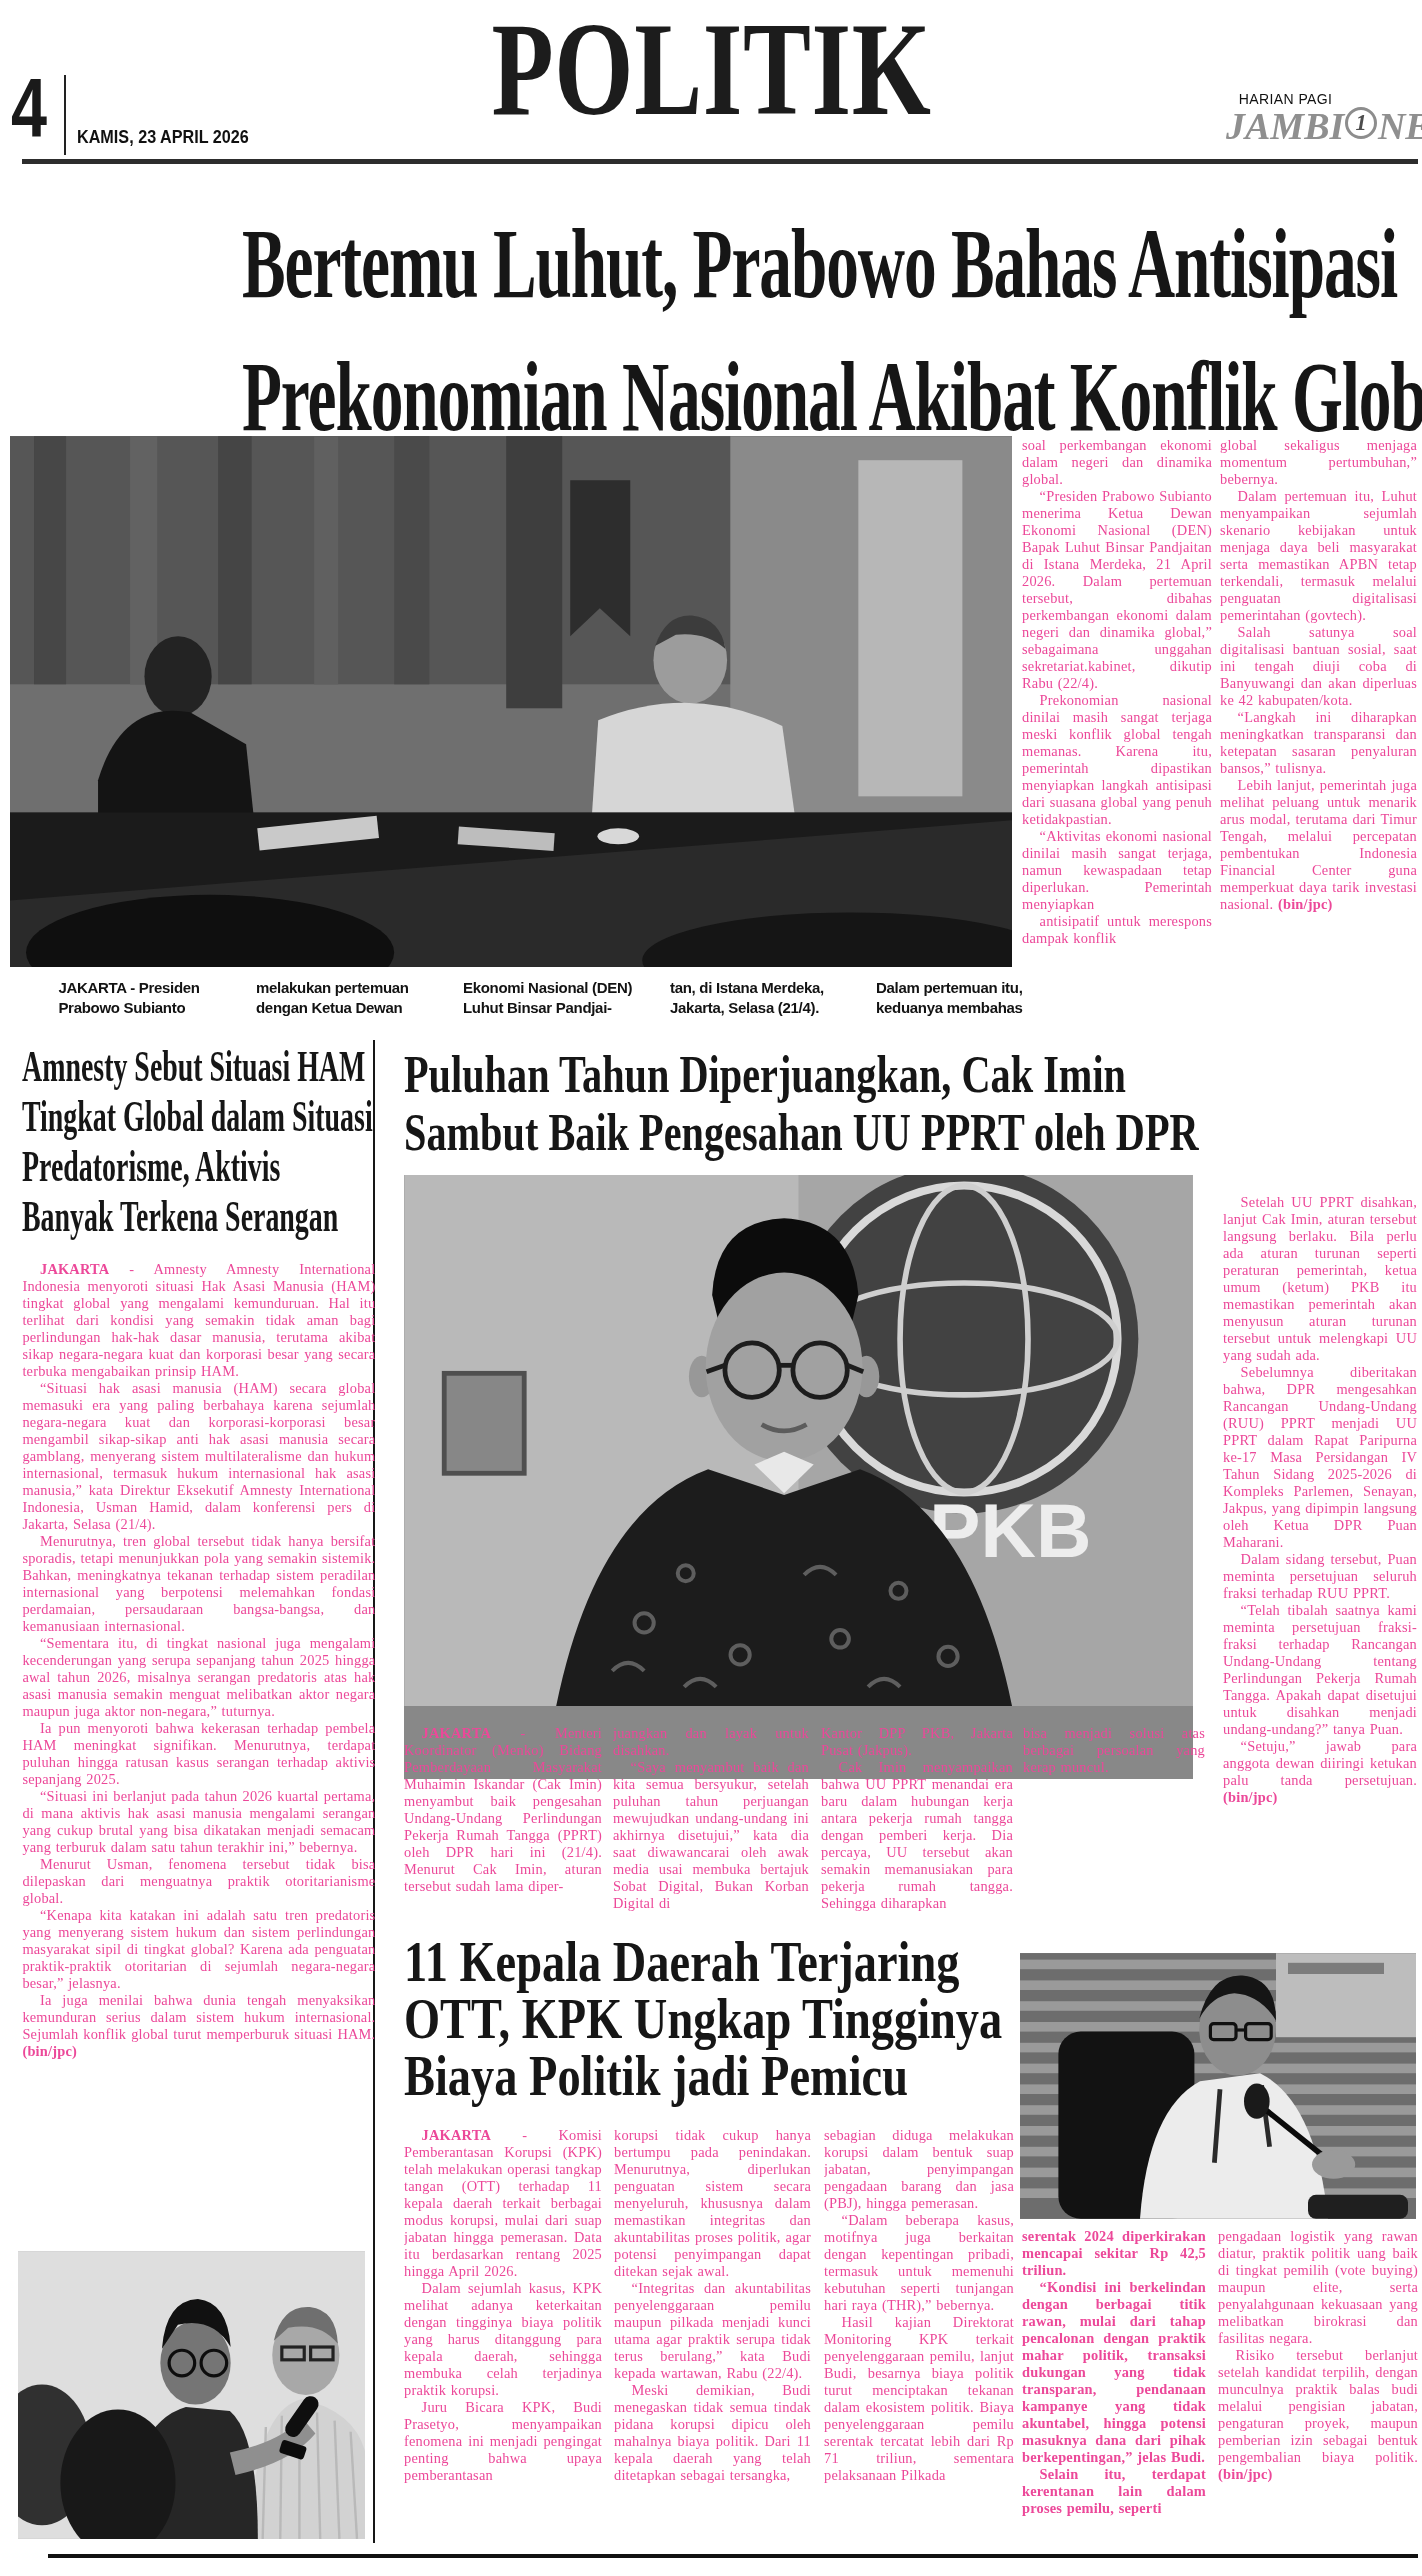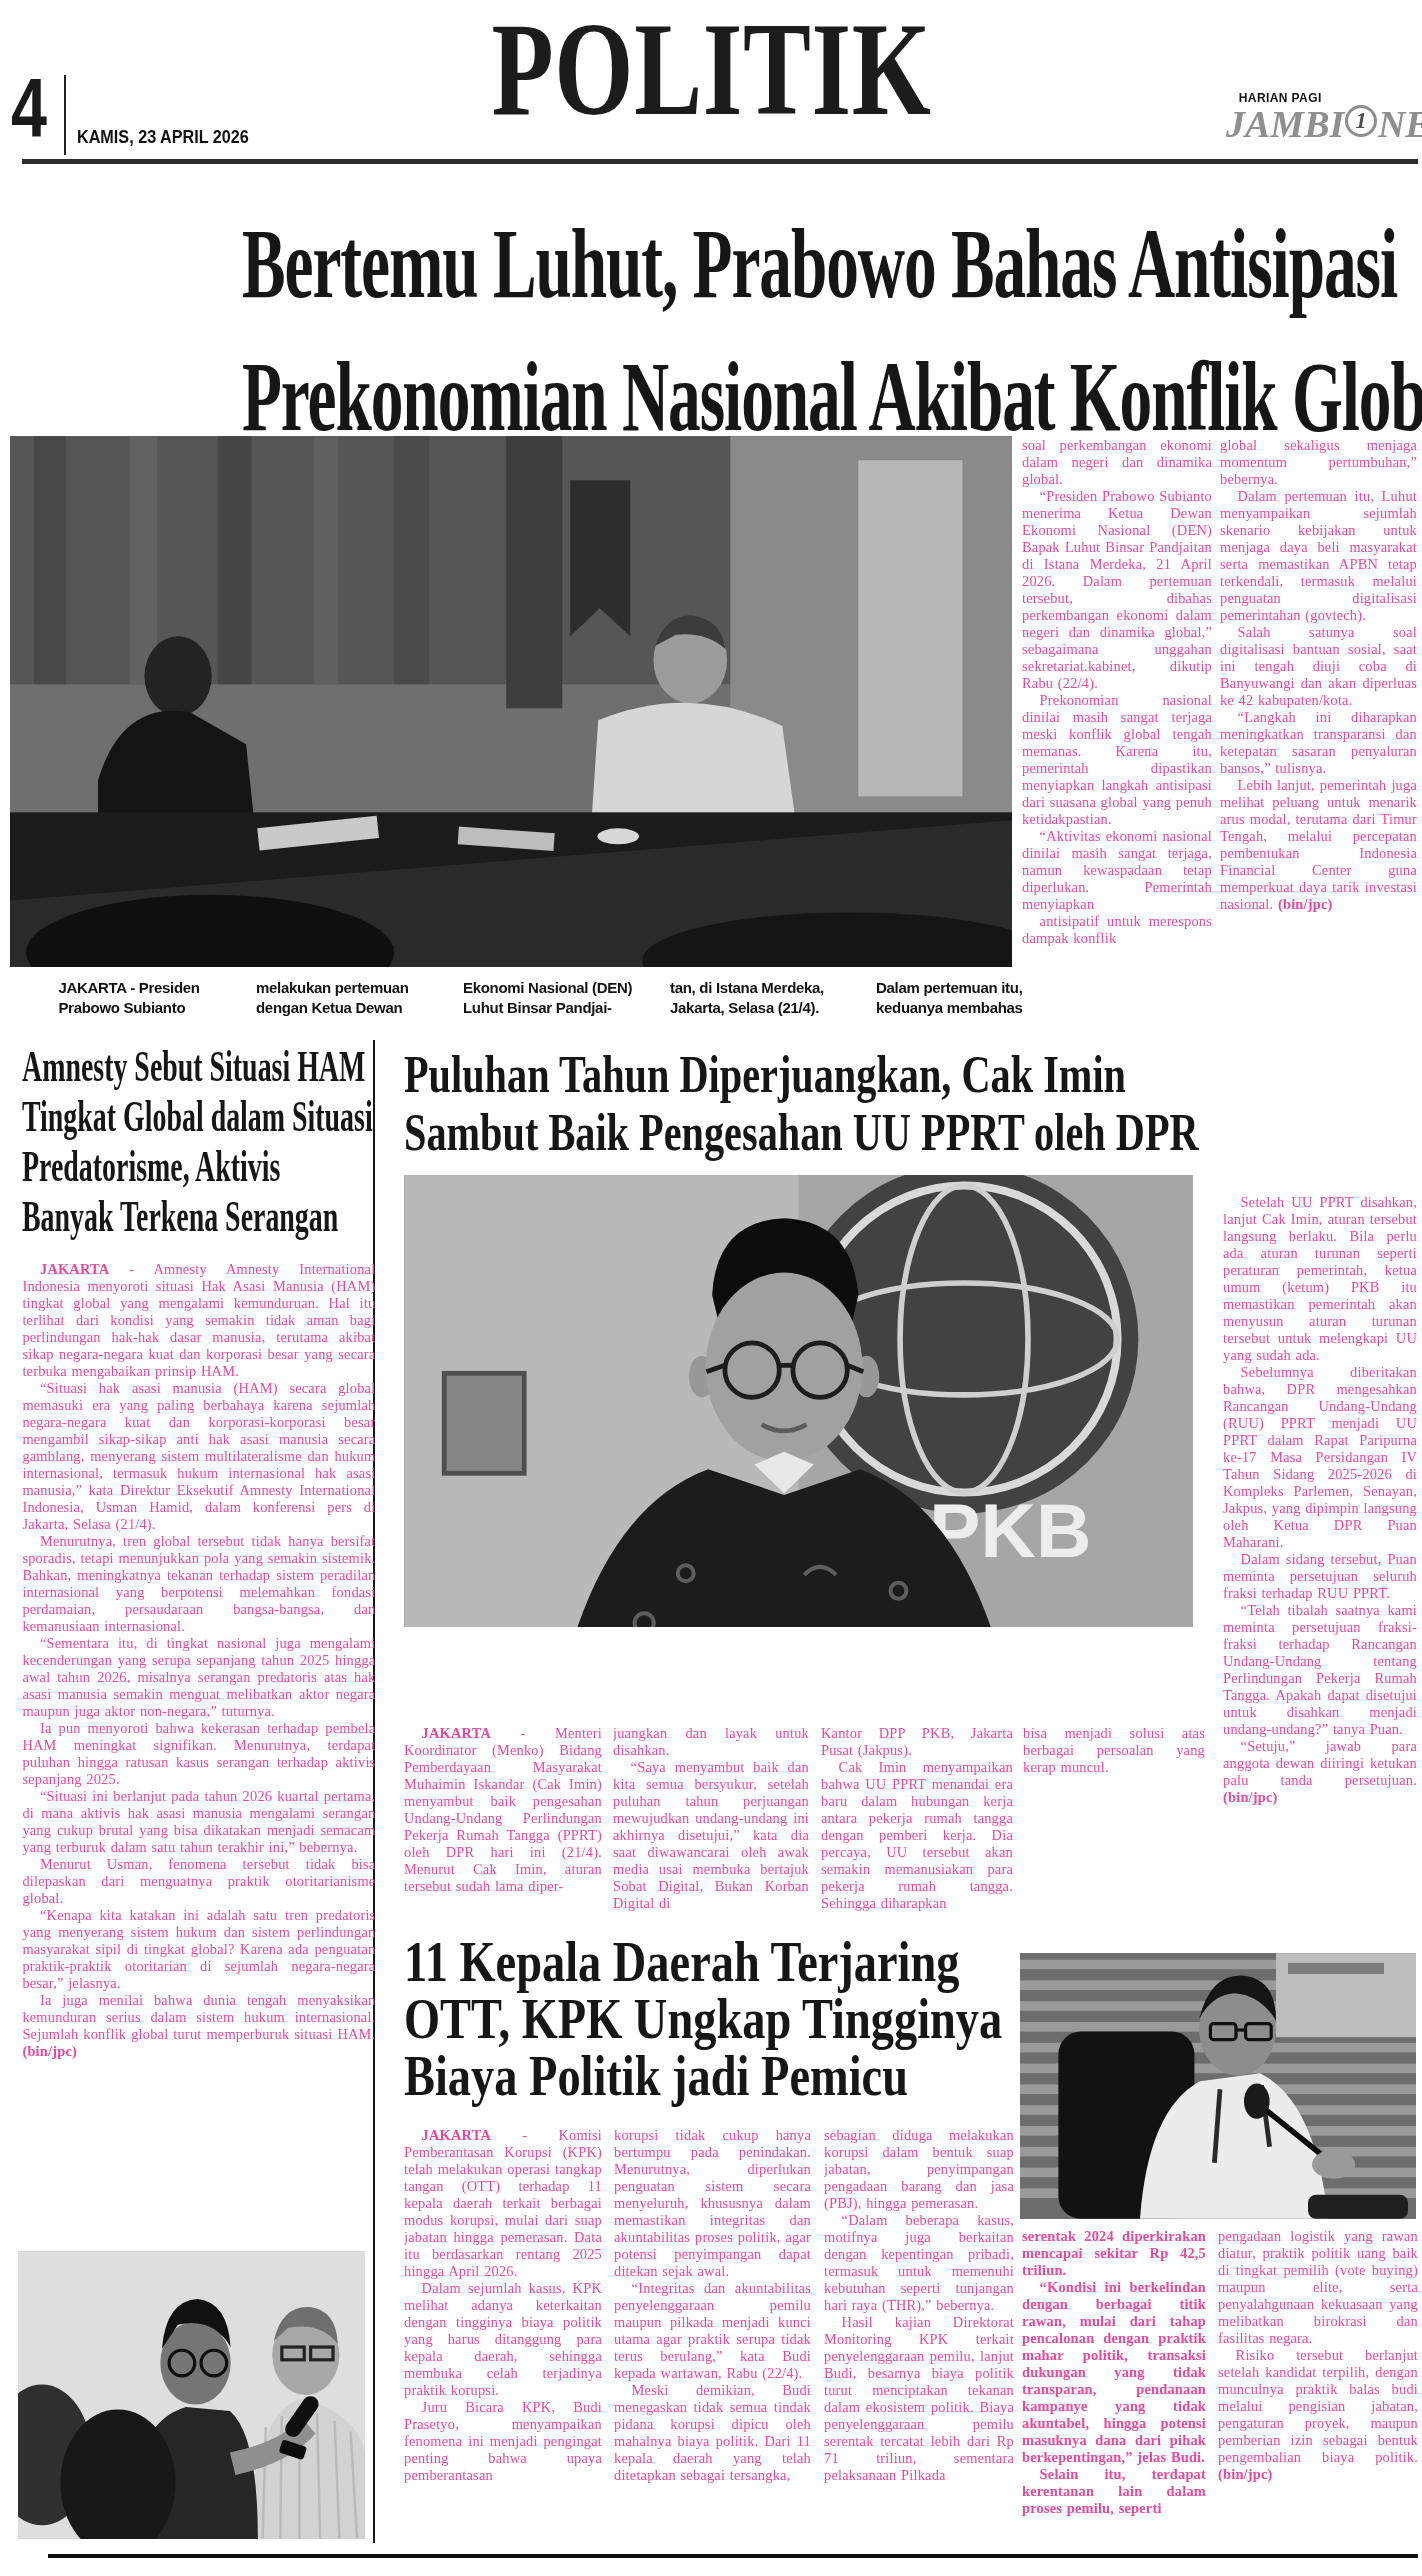--- a/index.html
+++ b/index.html
@@ -23,21 +23,21 @@
     font-weight:bold; font-size:18.4px; transform:scaleX(.88);
     transform-origin:0 0; white-space:nowrap; color:#111;
   }
   #sectitle {
     left:0; top:1.6px; width:1423px; text-align:center;
     font-weight:bold; font-size:134px; line-height:1;
     transform:scaleX(.76); transform-origin:50% 0; letter-spacing:0.8px; color:#1c1c1c;
   }
   #masthead { left:1226px; top:91px; width:197px; }
   .mh-top {
-    font-family:"Liberation Sans",sans-serif; font-weight:bold; font-size:12px;
+    font-family:"Liberation Sans",sans-serif; font-weight:normal; font-size:14px;
     letter-spacing:0.4px; color:#111; margin-left:12.8px;
   }
   .mh-logo {
     font-style:italic; font-weight:bold; font-size:38px; line-height:1.05;
     color:#8f8f8f; display:flex; align-items:flex-start; white-space:nowrap;
   }
   .one {
     width:32px; height:32px; border-radius:50%; border:3.2px solid #8d8d8d;
     display:inline-flex; align-items:center; justify-content:center;
     font-size:22.4px; color:#4d4d4d; background:#fff; margin:0 0.8px;
@@ -102,21 +102,21 @@
   #cap1 { left:26.4px;   width:186px; }
   #cap2 { left:224px;  width:192px; }
   #cap3 { left:431px;  width:198px; }
   #cap4 { left:638px;  width:200px; }
   #cap5 { left:844px; width:174px; }
 
   
   .photo { overflow:hidden; background:#888; }
   .photo svg { display:block; }
   #ph-lead { left:9.6px;   top:436px;  width:1002px; height:531px; }
-  #ph-pkb  { left:404px;  top:1175px; width:789px;  height:452px; }
+  #ph-pkb  { left:404px;  top:1175px; width:789px;  height:604px; }
   #ph-kpk  { left:1020px; top:1953px; width:396px;  height:266px; }
   #ph-amn  { left:17.6px;   top:2251px; width:347px;  height:288px; }
 </style>
 </head>
 <body>
 
 <div>
 
   <div id="pagenum" class="abs">4</div>
   <div id="pgbar" class="abs"></div>

